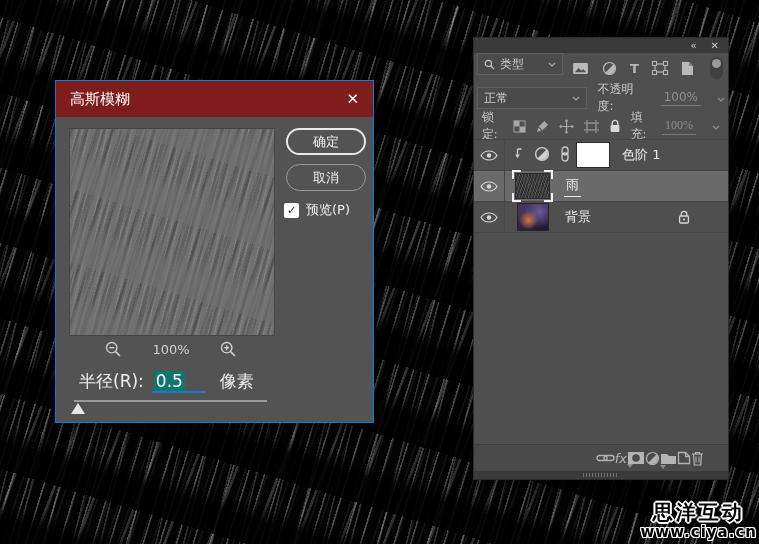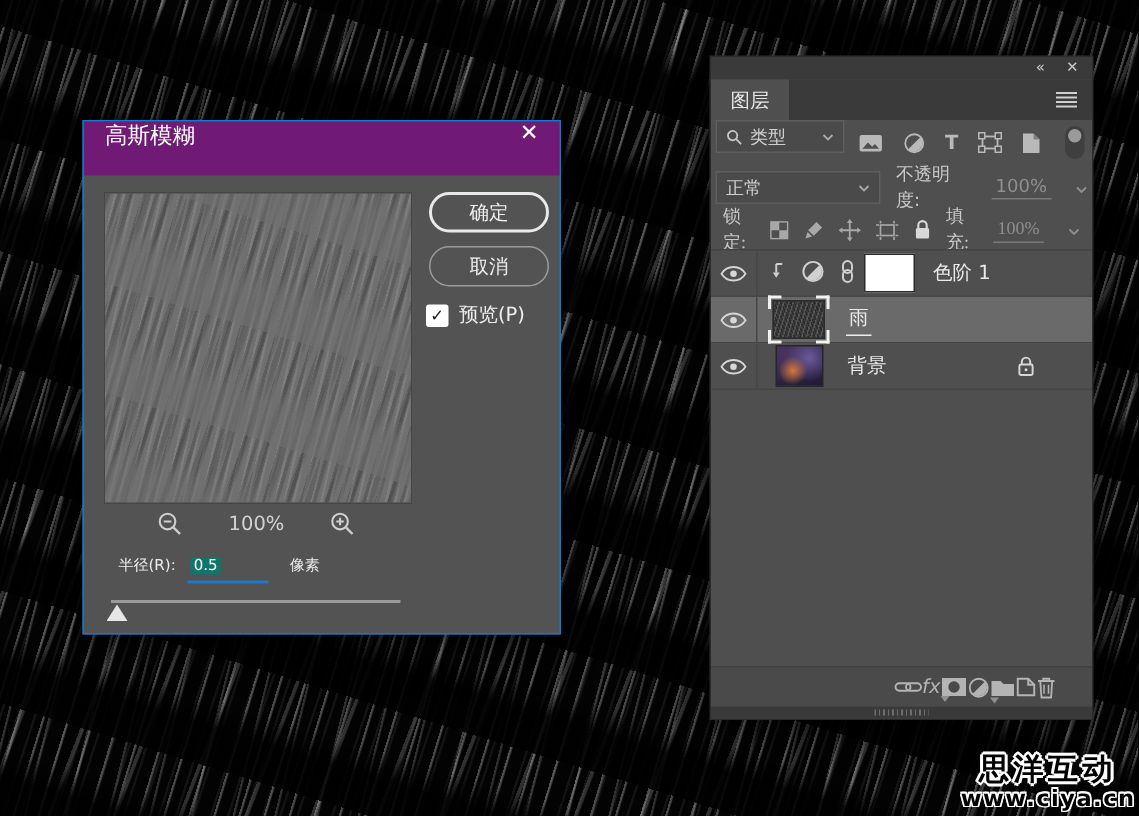--- a/index.html
+++ b/index.html
@@ -8,42 +8,42 @@
   
   .rain-bg{position:absolute;inset:0;background-color:#030303;background-image:
     repeating-linear-gradient(17deg, rgba(0,0,0,.88) 0 26px, rgba(0,0,0,0) 44px 72px),
     repeating-linear-gradient(107deg, transparent 0 7px, rgba(220,220,220,.32) 7px 8px, transparent 9px 16px),
     repeating-linear-gradient(104deg, transparent 0 12px, rgba(255,255,255,.18) 12px 13px, transparent 14px 27px),
     repeating-linear-gradient(111deg, transparent 0 19px, rgba(175,175,175,.26) 19px 21px, transparent 22px 41px),
     repeating-linear-gradient(108deg, transparent 0 4px, rgba(140,140,140,.12) 4px 5px, transparent 6px 11px);}
   
   .dialog{position:absolute;left:55px;top:80px;width:319px;height:343px;box-sizing:border-box;
           background:#535353;border:1px solid #0c7bd8;box-shadow:0 8px 22px rgba(0,0,0,.6);}
-  .dlg-title{height:36px;background:#701a75;display:flex;align-items:flex-start;padding:0 14px;
+  .dlg-title{height:36px;background:#7f1d1d;display:flex;align-items:center;padding:0 14px;
              color:#fff;font-size:15px;}
   .dlg-close{margin-left:auto;font-size:15px;line-height:1;color:#fff;}
   .dlg-body{position:relative;height:305px;}
   .preview{position:absolute;left:13px;top:11px;width:204px;height:206px;border:1px solid #464646;
     background-color:#707070;background-image:
     repeating-linear-gradient(17deg, rgba(112,112,112,.55) 0 24px, rgba(112,112,112,0) 40px 70px),
     repeating-linear-gradient(107deg, rgba(0,0,0,.17) 0 2px, transparent 3px 8px),
     repeating-linear-gradient(103deg, rgba(255,255,255,.10) 0 1px, transparent 2px 6px),
     repeating-linear-gradient(110deg, rgba(0,0,0,.13) 0 3px, transparent 5px 13px);}
   .btn{position:absolute;left:230px;width:80px;height:27px;border-radius:14px;background:transparent;
        color:#efefef;font-size:13px;font-family:inherit;padding:0;}
   .btn.ok{top:11px;border:2px solid #e9e9e9;}
   .btn.cancel{top:47px;border:1px solid #9b9b9b;}
   .preview-check{position:absolute;left:228px;top:84px;display:flex;align-items:center;gap:7px;
                  color:#eeeeee;font-size:13px;}
   .checkbox{width:15px;height:15px;background:#fff;border-radius:2px;display:flex;align-items:center;
             justify-content:center;color:#1b1b1b;font-size:11px;font-weight:bold;}
   .zoomrow{position:absolute;left:13px;top:224px;width:204px;display:flex;align-items:center;
            justify-content:center;gap:30px;color:#d2d2d2;font-size:13px;}
   .zoombtn{display:flex;align-items:center;}
-  .radrow{position:absolute;left:23px;top:253px;display:flex;align-items:baseline;color:#eeeeee;font-size:10px;}
+  .radrow{position:absolute;left:23px;top:253px;display:flex;align-items:baseline;color:#eeeeee;font-size:17px;}
   .radinput{display:inline-block;width:50px;margin-left:8px;border-bottom:2px solid #1d78cf;
             padding:0 2px 2px 2px;line-height:15px;}
   .radsel{background:#0f766e;color:#fff;padding:0 2px;}
   .radunit{margin-left:14px;}
   .slider{position:absolute;left:15px;top:279px;width:196px;height:18px;}
   .track{position:absolute;left:3px;right:0;top:4px;height:2px;background:#9a9a9a;}
   .thumb{position:absolute;left:0;top:7px;width:14px;height:11px;background:#e6e6e6;
          clip-path:polygon(50% 0,100% 100%,0 100%);}
   
   .panel{position:absolute;left:474px;top:38px;width:254px;height:441px;background:#4f4f4f;
@@ -169,30 +169,20 @@
       </div>
     </div>
   </section>
 
   <aside class="panel">
     <div class="p-minibar">
       <span class="gl">«</span>
       <span class="gl">✕</span>
     </div>
 
-    <div class="p-tabstrip">
-      <div class="p-tab">
-        <span>图层</span>
-      </div>
-      <span class="p-menu">
-        <svg width="16" height="11" viewBox="0 0 16 11">
-          <path d="M1 1h14M1 4h14M1 7h14M1 10h14" stroke="#cfcfcf" stroke-width="1.3"></path>
-        </svg>
-      </span>
-    </div>
 
     <div class="p-filter">
       <div class="p-select sel-type">
         <svg width="11" height="11" viewBox="0 0 12 12">
           <circle cx="4.8" cy="4.8" r="3.4" fill="none" stroke="#c9c9c9" stroke-width="1.3"></circle>
           <line x1="7.4" y1="7.4" x2="11" y2="11" stroke="#c9c9c9" stroke-width="1.3"></line>
         </svg>
         <span>类型</span>
         <span class="chev">
           <svg width="8" height="5" viewBox="0 0 8 5">

